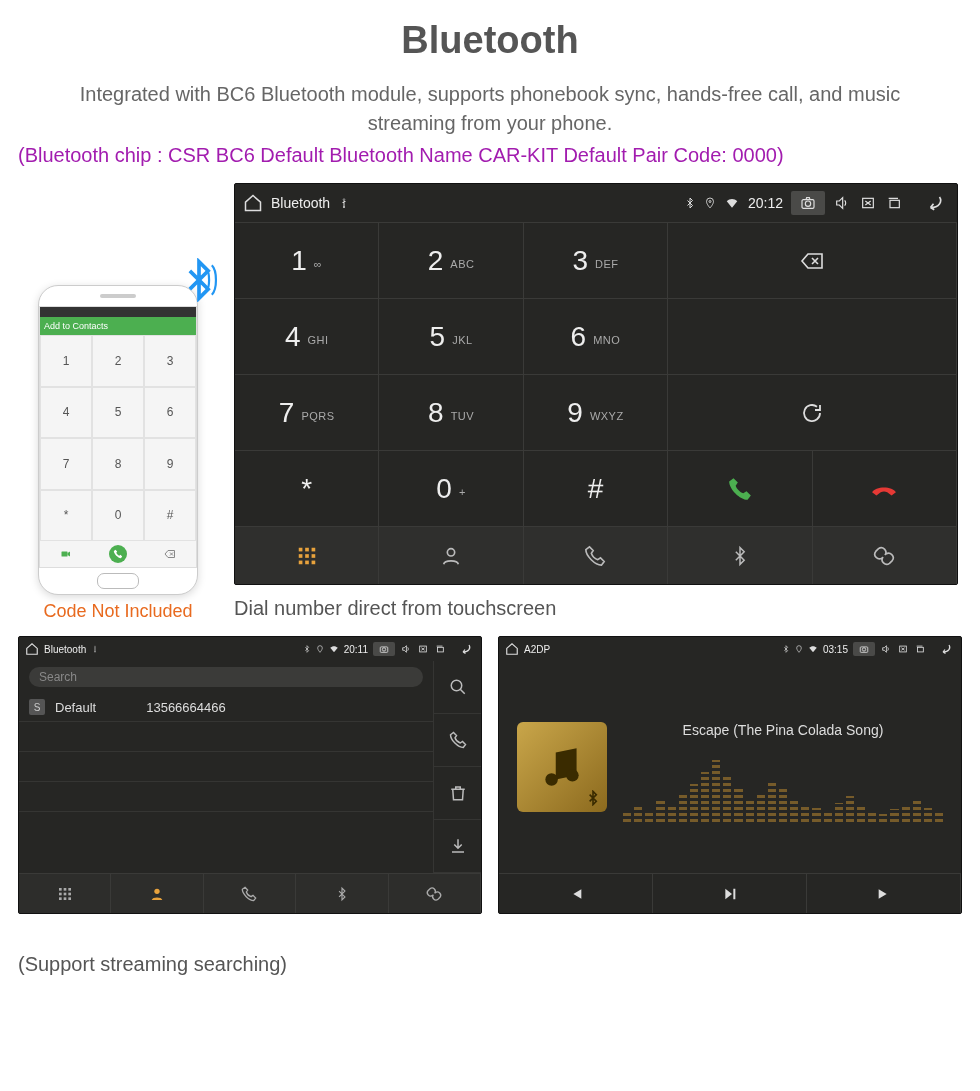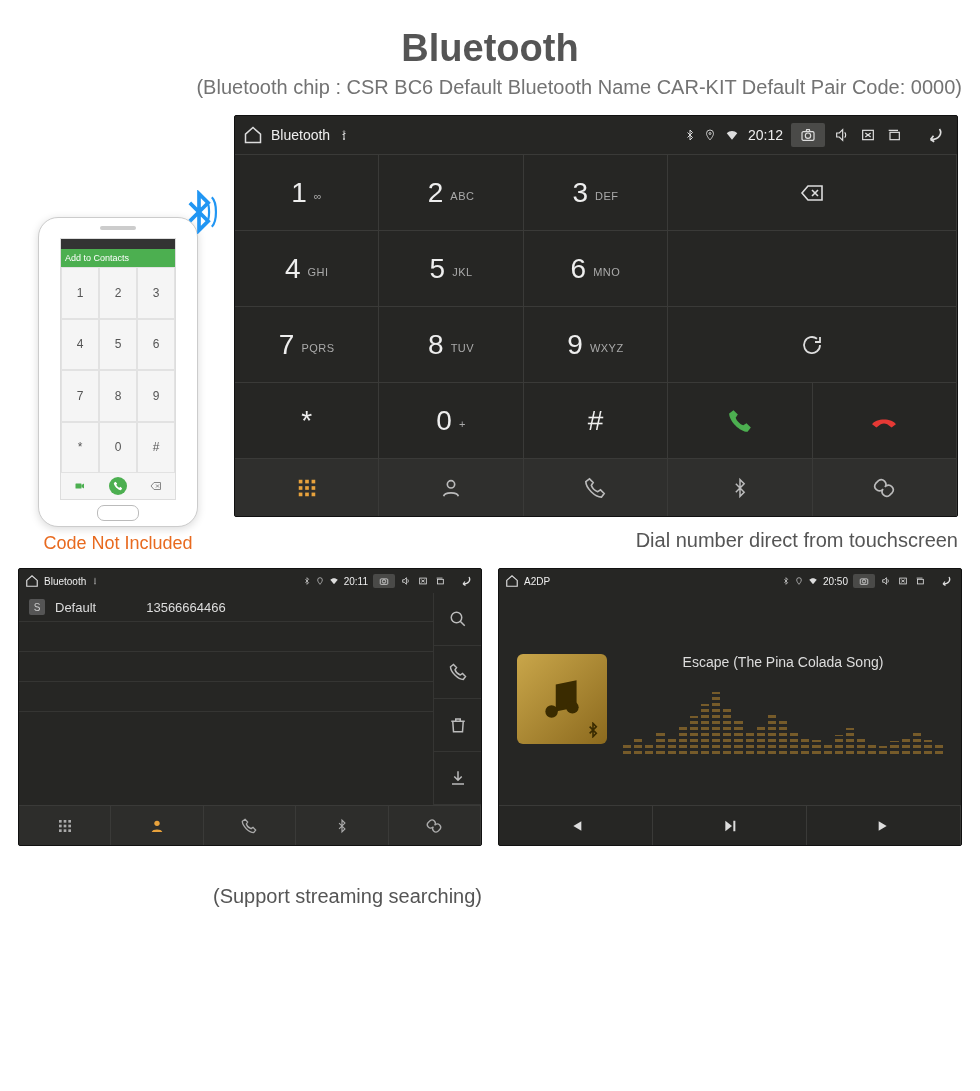--- a/index.html
+++ b/index.html
@@ -1,26 +1,26 @@
 <!DOCTYPE html>
 <html><head>
 <meta charset="utf-8">
 <style>
   * { box-sizing: border-box; margin: 0; padding: 0; }
   body { width: 980px; height: 1091px; background: #fff; font-family: Arial, Helvetica, sans-serif; color: #555; overflow: hidden; }
-  .page { padding: 21px 18px; }
+  .page { padding: 13px 18px; }
   .title { text-align: center; font-size: 38px; font-weight: 700; color: #555; margin-top: 6px; }
   .subtitle { text-align: center; font-size: 20px; color: #666; margin-top: 18px; line-height: 1.45; padding: 0 40px; }
-  .specs { text-align: right; font-size: 20px; color: #737373; margin-top: 6px; }
+  .specs { text-align: left; font-size: 20px; color: #a21caf; margin-top: 6px; }
   .top-row { display: flex; align-items: flex-end; margin-top: 16px; gap: 16px; }
   .phone-col { width: 200px; }
   .phone-frame { width: 160px; height: 310px; margin: 0 auto; border: 1px solid #ccc; border-radius: 20px; background: #fff; position: relative; box-shadow: 0 2px 8px rgba(0,0,0,.15); display:flex; flex-direction:column; }
   .phone-speaker{height:20px;display:flex;align-items:center;justify-content:center}
   .phone-speaker::before{content:"";width:36px;height:4px;background:#ccc;border-radius:2px}
-  .phone-screen{flex:1;margin:0 21px;background:#f5f5f5;border:1px solid #ddd;display:flex;flex-direction:column;font-size:8px}
+  .phone-screen{flex:1;margin:0 0;background:#f5f5f5;border:1px solid #ddd;display:flex;flex-direction:column;font-size:8px}
   .phone-status{background:#333;height:10px}
   .phone-bar{background:#4caf50;color:#fff;padding:4px;font-size:9px}
   .phone-keys{display:grid;grid-template-columns:repeat(3,1fr);flex:1}
   .phone-key{border:.5px solid #e2e2e2;display:flex;align-items:center;justify-content:center;font-size:12px;color:#555}
   .phone-act{display:grid;grid-template-columns:repeat(3,1fr);height:26px}
   .phone-act div{display:flex;align-items:center;justify-content:center}
   .call-dot{width:18px;height:18px;border-radius:50%;background:#4caf50;display:flex;align-items:center;justify-content:center}
   .phone-home{height:26px;display:flex;align-items:center;justify-content:center}
   .phone-home::before{content:"";width:40px;height:14px;border:1.5px solid #bbb;border-radius:7px}
   .phone-caption{color:#e86a1f;text-align:center;font-size:18px;margin-top:6px}
@@ -38,21 +38,21 @@
   .main-device{width:724px}
   .dialer{display:grid;grid-template-columns:repeat(5,1fr);grid-auto-rows:76px}
   .key{border-top:1px solid #3a3a38;border-right:1px solid #3a3a38;display:flex;align-items:center;justify-content:center;color:#eee;gap:7px}
   .knum{font-size:28px;font-weight:300}
   .klet{font-size:11px;color:#aaa;letter-spacing:.5px;align-self:center;margin-top:7px}
   .row2{grid-column:span 2}
   .row1{grid-column:span 1}
   .tabs{display:grid;grid-template-columns:repeat(5,1fr);height:58px;background:#2f2f2d;border-top:1px solid #3a3a38}
   .tab{display:flex;align-items:center;justify-content:center;color:#bbb;border-right:1px solid #3a3a38}
   .tab.active{color:#e8a23c}
-  .caption{text-align:right;font-size:20px;color:#555;margin-top:10px;line-height:1.35}
+  .caption{text-align:left;font-size:20px;color:#555;margin-top:10px;line-height:1.35}
 
   .bottom-row{display:flex;gap:16px;margin-top:14px}
   .small-panel{flex:1}
   .small-device{height:278px;display:flex;flex-direction:column}
   .pb-body{flex:1;display:flex}
   .pb-left{flex:1;display:flex;flex-direction:column}
   .pb-search{background:#3b3b39;border-radius:12px;margin:6px 10px;padding:3px 10px;color:#888;font-size:12px}
   .pb-row{display:flex;align-items:center;padding:6px 10px;border-bottom:1px solid #353533;font-size:13px;color:#ddd;gap:10px}
   .pb-badge{width:16px;height:16px;background:#555;border-radius:2px;font-size:10px;display:flex;align-items:center;justify-content:center;color:#ccc}
   .pb-right{width:48px;display:flex;flex-direction:column;border-left:1px solid #353533}
@@ -70,20 +70,21 @@
   .pc{display:grid;grid-template-columns:repeat(3,1fr);height:40px;border-top:1px solid #3a3a38}
   .pc div{display:flex;align-items:center;justify-content:center;color:#ddd;border-right:1px solid #3a3a38}
 
   svg{display:block}
 </style>
 </head>
 <body>
 
 <div class="page">
   <h1 class="title">Bluetooth</h1>
+  <p class="subtitle">Integrated with BC6 Bluetooth module, supports phonebook sync, hands-free call, and music streaming from your phone.</p>
   <p class="specs">(Bluetooth chip : CSR BC6     Default Bluetooth Name CAR-KIT     Default Pair Code: 0000)</p>
 
   <div class="top-row">
 
     <div class="phone-col">
       <div class="phone-frame" style="position:relative">
         <span class="bt-em">
           <svg width="44" height="44" viewBox="0 0 24 24" fill="none" stroke="#2196f3" stroke-width="2">
               <path d="M7 7l10 10-5 5V2l5 5L7 17"></path>
               <path d="M16 6c2 2 2 10 0 12" stroke-width="1.2"></path>
@@ -369,20 +370,21 @@
               </svg>
             </span>
           <span class="sicon" style="margin-left:6px">
               <svg width="18" height="12" viewBox="0 0 24 24" fill="none" stroke="#ddd" stroke-width="2.4">
                 <path d="M18 4c4 6 0 14-12 14M6 18l4-5M6 18l5 3"></path>
               </svg>
             </span>
         </div>
         <div class="pb-body">
           <div class="pb-left">
+            <div class="pb-search">Search</div>
             <div class="pb-row">
               <span class="pb-badge">S</span>
               <span>Default</span>
               <span style="margin-left:40px">13566664466</span>
             </div>
             <div class="pb-row" style="height:30px"></div>
             <div class="pb-row" style="height:30px"></div>
             <div class="pb-row" style="height:30px"></div>
             <div class="pb-row" style="flex:1;border:none"></div>
           </div>
@@ -470,21 +472,21 @@
           <span class="sicon">
               <svg width="8" height="10" viewBox="0 0 24 24" fill="none" stroke="#ddd" stroke-width="2">
                 <path d="M12 2a7 7 0 017 7c0 5-7 13-7 13S5 14 5 9a7 7 0 017-7z"></path>
               </svg>
             </span>
           <span class="sicon">
               <svg width="10" height="10" viewBox="0 0 24 24" fill="#ddd">
                 <path d="M12 20l9-11c-5-5-13-5-18 0z"></path>
               </svg>
             </span>
-          <span>20:50</span>
+          <span>03:15</span>
           <span class="sicon cam-box">
               <svg width="12" height="10" viewBox="0 0 24 24" fill="none" stroke="#ddd" stroke-width="2">
                 <rect x="3" y="7" width="18" height="13" rx="2"></rect>
                 <circle cx="12" cy="13" r="4"></circle>
               </svg>
             </span>
           <span class="sicon">
               <svg width="12" height="10" viewBox="0 0 24 24" fill="none" stroke="#ddd" stroke-width="2">
                 <path d="M4 9h4l5-5v16l-5-5H4z"></path>
                 <path d="M16 8c2 2 2 6 0 8"></path>

